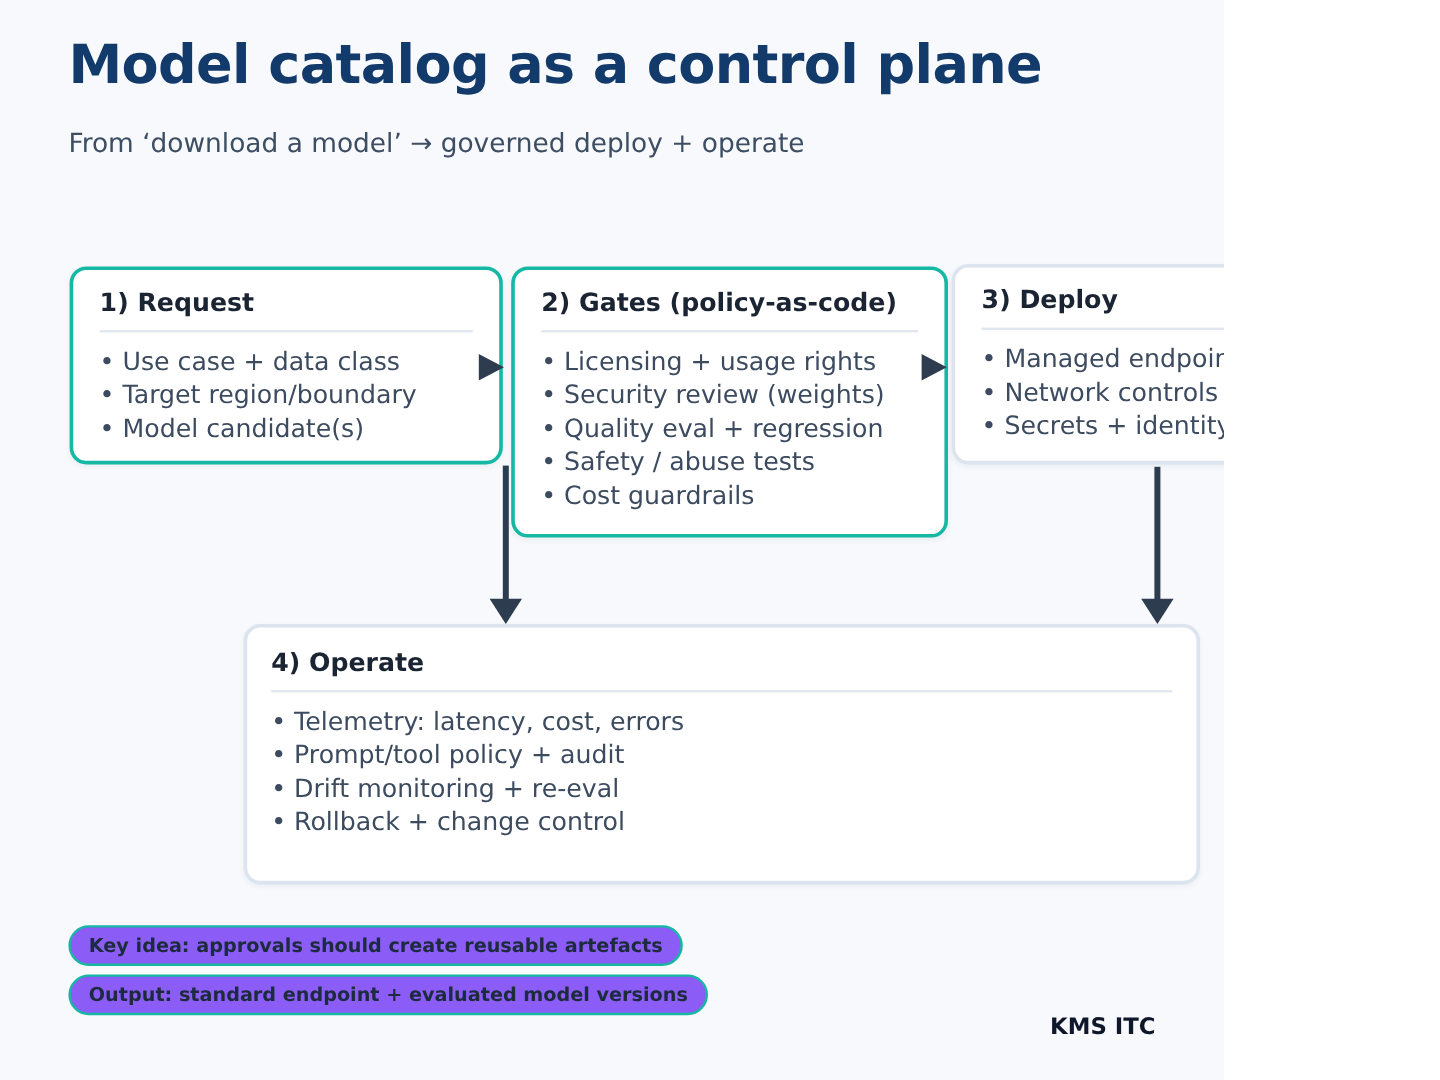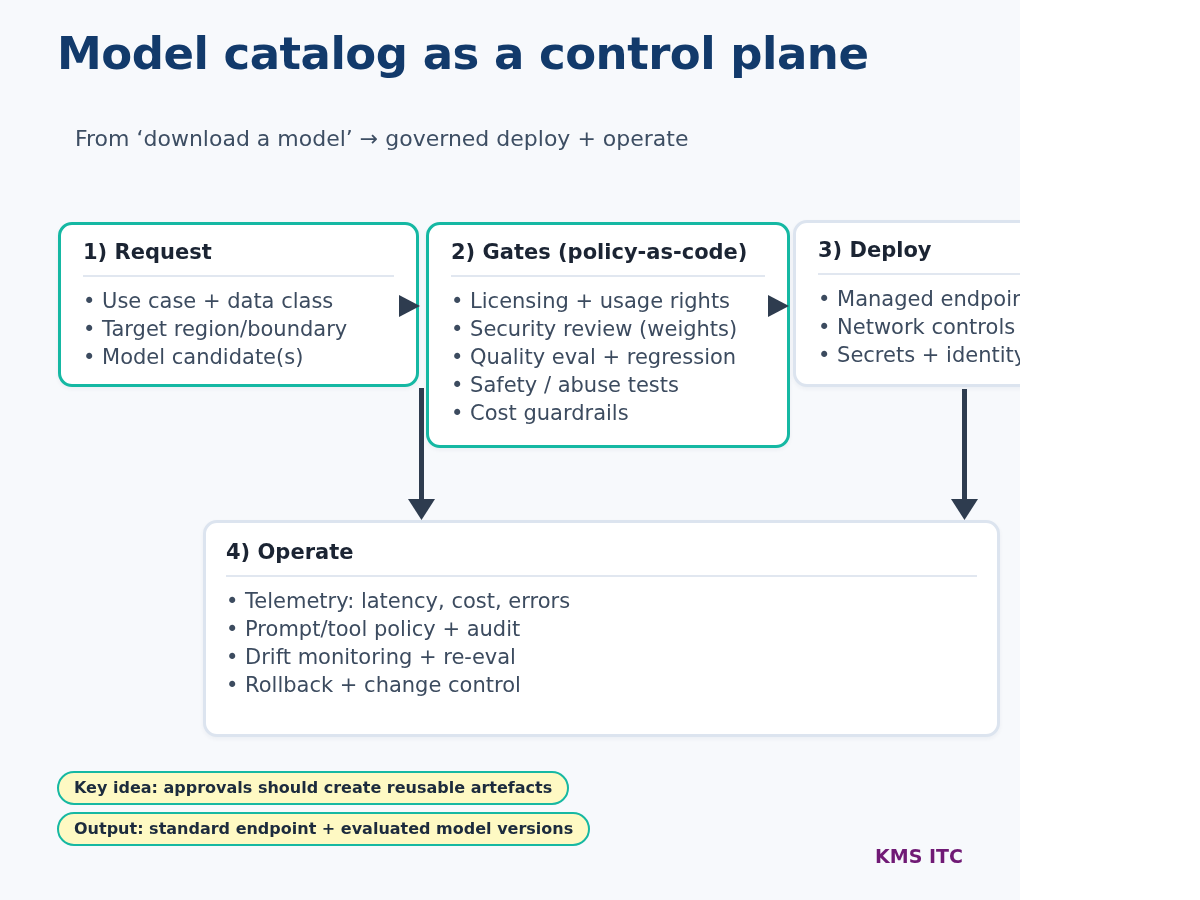--- a/index.html
+++ b/index.html
@@ -7,21 +7,21 @@
     position:relative;width:1020px;height:900px;overflow:hidden;
     background:#f7f9fc;
     font-family:"DejaVu Sans","Liberation Sans",sans-serif;
   }
   .page-title{
     position:absolute;left:57px;top:27px;margin:0;
     font-size:45px;font-weight:700;color:#123a6b;letter-spacing:-0.5px;
     white-space:nowrap;
   }
   .page-subtitle{
-    position:absolute;left:57px;top:108px;margin:18px;
+    position:absolute;left:57px;top:108px;margin:0;
     font-size:22px;font-weight:400;color:#3d4e63;white-space:nowrap;
   }
   .card{
     position:absolute;box-sizing:border-box;background:#ffffff;
     border-radius:14px;padding:13px 22px;
     box-shadow:0 2px 4px rgba(15,40,80,0.05);
   }
   .card-teal{border:3px solid #15b8a3;}
   .card-gray{border:3px solid #dce4ef;}
   .card-title{
@@ -37,29 +37,29 @@
   #card-request{left:58px;top:222px;width:361px;height:165px;}
   #card-gates{left:426px;top:222px;width:364px;height:226px;}
   #card-deploy{left:793px;top:220px;width:350px;height:167px;}
   #card-operate{left:203px;top:520px;width:797px;height:217px;padding:15px 20px;}
   .arrow-layer{
     position:absolute;left:0;top:0;width:1200px;height:900px;
     pointer-events:none;z-index:5;
   }
   .pill{
     position:absolute;left:57px;box-sizing:border-box;
-    background:#fef9c3;border:2px solid #16b8a2;border-radius:17px;
+    background:#8b5cf6;border:2px solid #16b8a2;border-radius:17px;
     padding:4px 15px;font-size:16px;font-weight:700;color:#1c2b3d;
     white-space:nowrap;line-height:22px;
   }
   #pill-key-idea{top:771px;}
   #pill-output{top:812px;}
   .brand{
     position:absolute;right:57px;top:845px;
-    font-size:19px;font-weight:700;color:#701a75;white-space:nowrap;
+    font-size:19px;font-weight:700;color:#0f172a;white-space:nowrap;
   }
 </style>
 </head>
 <body>
 
 <div class="stage">
 
   <h1 class="page-title">Model catalog as a control plane</h1>
   <p class="page-subtitle">From ‘download a model’ → governed deploy + operate</p>
 

